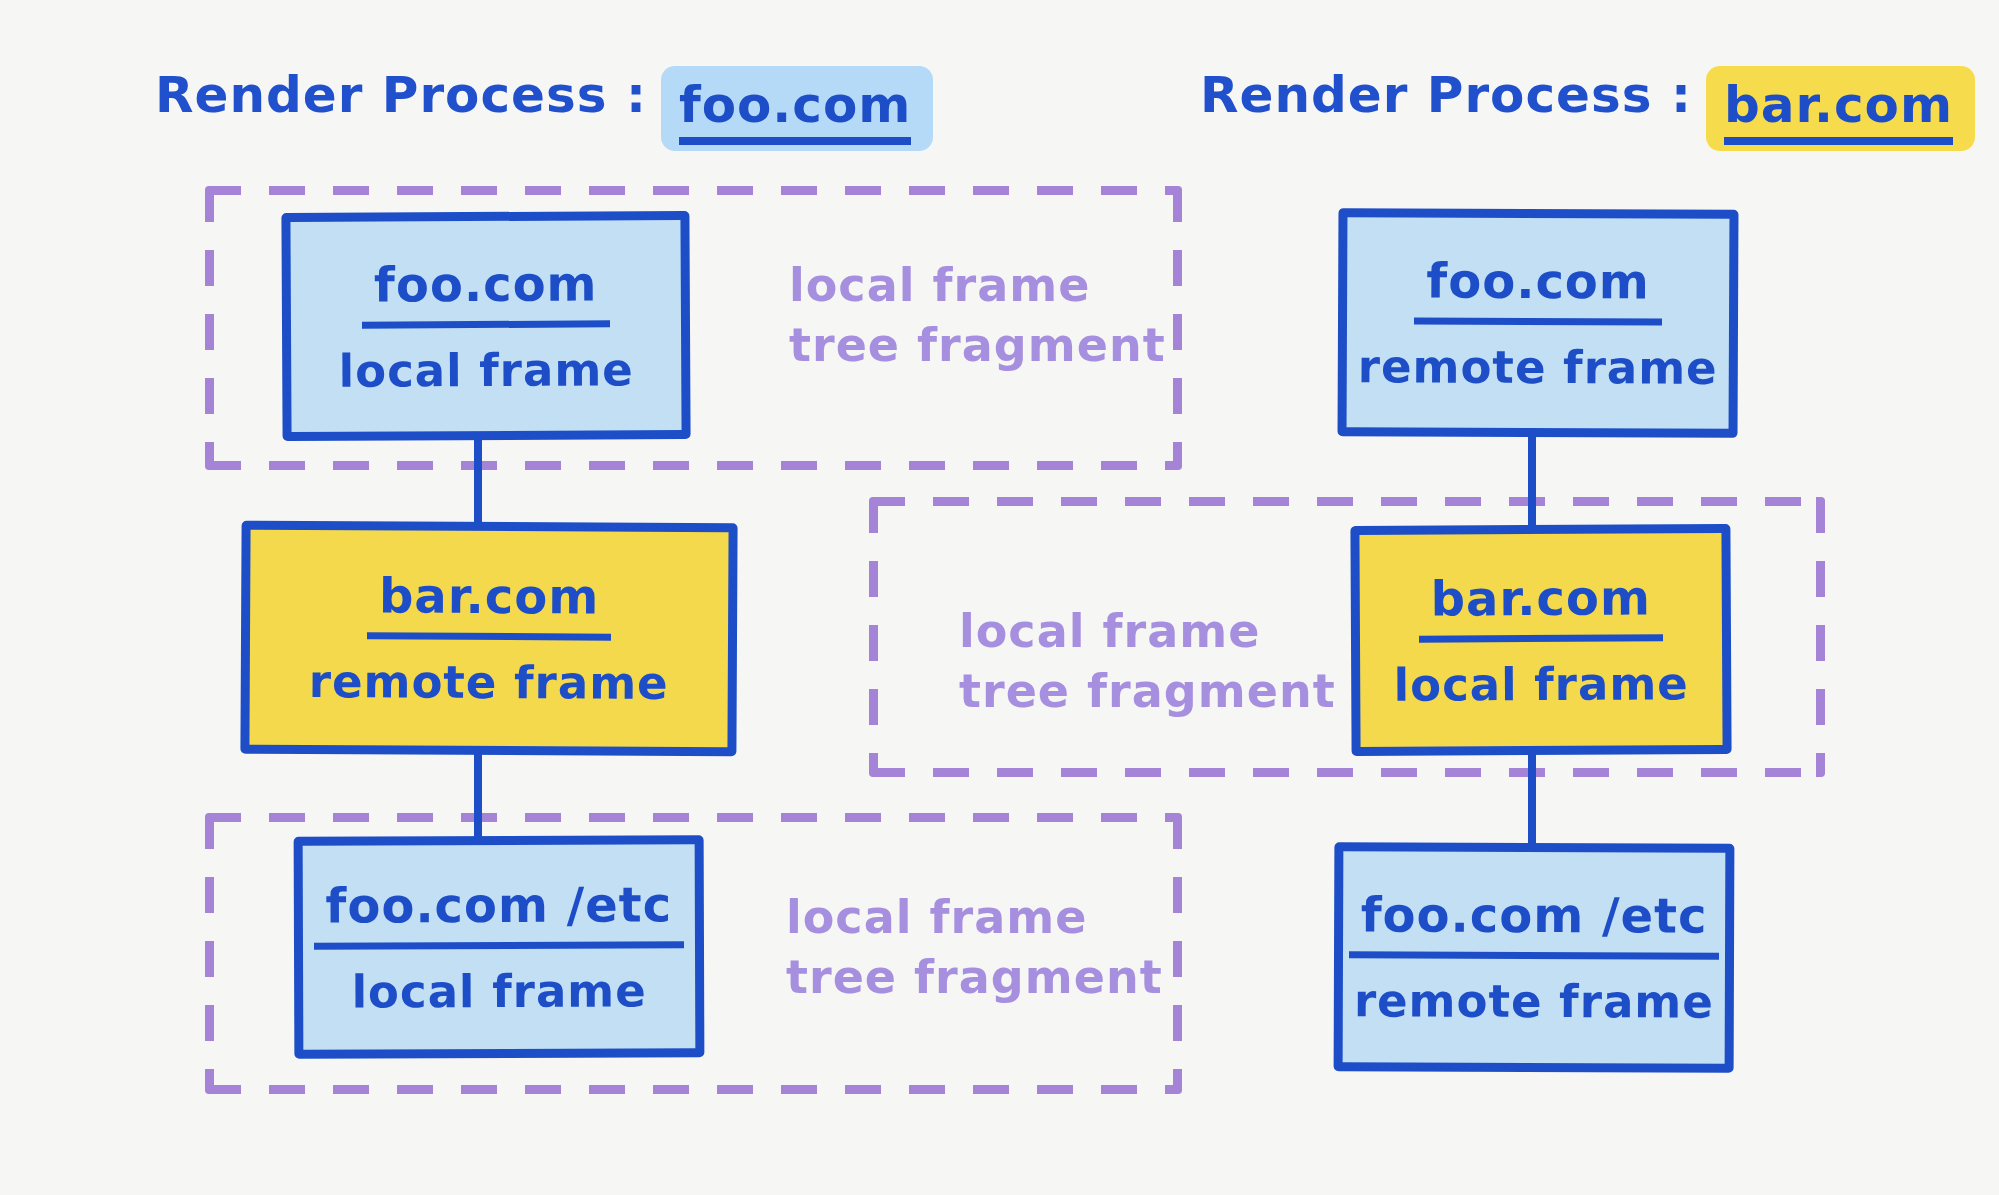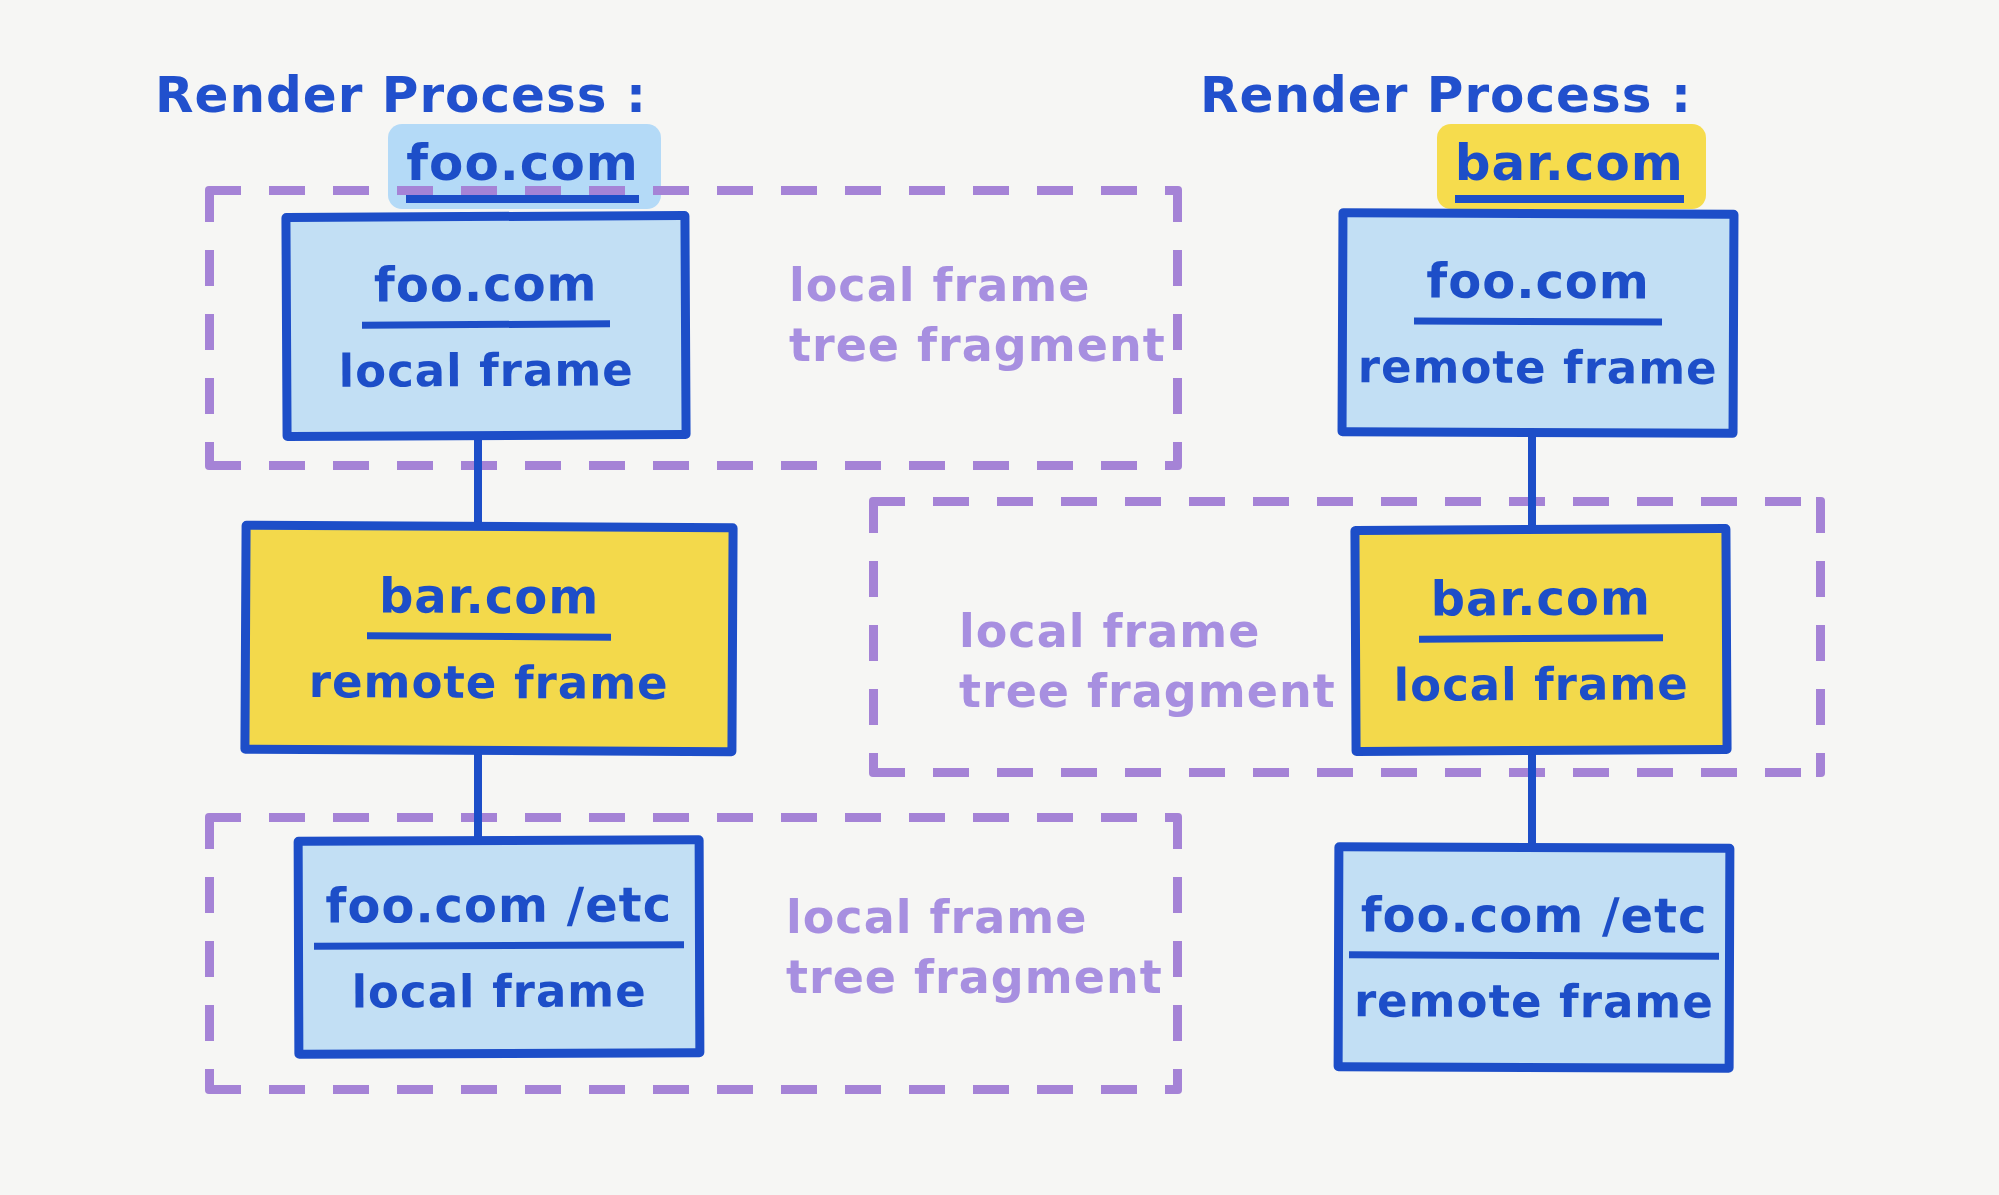--- a/index.html
+++ b/index.html
@@ -19,23 +19,23 @@
     width:1999px;height:1195px;
     background:var(--bg);
     overflow:hidden;
     font-family:"DejaVu Sans","Liberation Sans",sans-serif;
     font-weight:bold;
   }
 
   
   .process-title{
     position:absolute;
-    display:flex;align-items:flex-end;
+    display:flex;align-items:flex-start;
     font-size:50px;color:var(--title-ink);
-    letter-spacing:1px;white-space:nowrap;flex-direction:column;
+    letter-spacing:1px;white-space:nowrap;
   }
   .process-title .prefix{padding-right:14px;}
   .hl{border-radius:14px;padding:10px 22px 6px 18px;}
   .hl-blue{background:var(--hl-blue);}
   .hl-yellow{background:var(--hl-yellow);}
   .hl .domain{
     display:inline-block;
     color:var(--ink);
     border-bottom:8px solid var(--ink);
     padding-bottom:3px;

